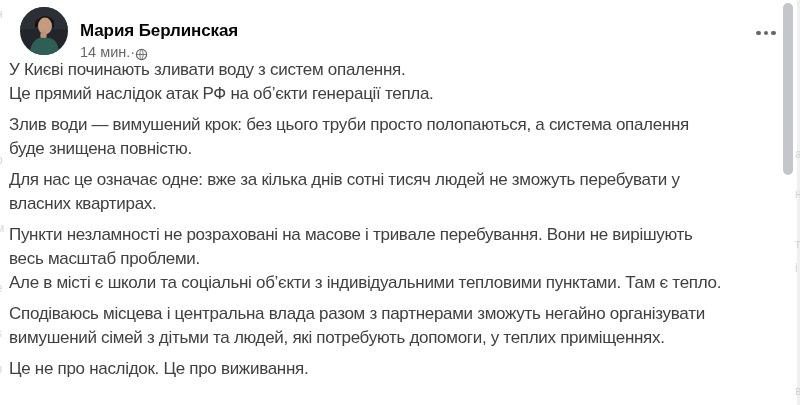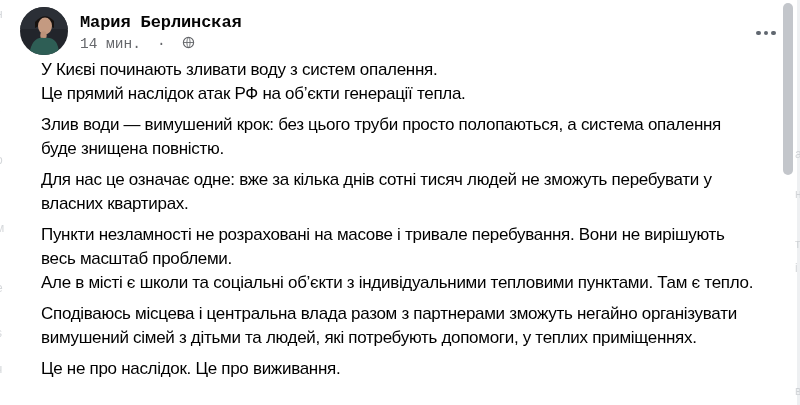--- a/index.html
+++ b/index.html
@@ -13,27 +13,27 @@
   .screen { position: absolute; inset: 0; background: #fff; }
 
   
   .header { position: absolute; left: 0; top: 0; right: 0; height: 58px; }
   .avatar {
     position: absolute; left: 20px; top: 7px;
     width: 48px; height: 48px; border-radius: 50%;
     overflow: hidden; cursor: pointer;
   }
   .avatar svg { display: block; }
-  .hmeta { position: absolute; left: 80px; top: 12px; font-family: Liberation Mono, monospace; }
+  .hmeta { position: absolute; left: 80px; top: 20px; }
   .author {
     font-size: 17px; font-weight: 700; color: #050505;
     line-height: 22px; letter-spacing: -0.1px; cursor: pointer;
   }
   .meta {
-    display: flex; align-items: flex-start; gap: 16px;
+    display: flex; align-items: flex-end; gap: 0;
     font-size: 14.5px; color: #65676B; line-height: 18px; margin-top: 1px;
   }
   .meta .ts { cursor: pointer; }
   .globe { display: inline-flex; align-items: center; margin-top: 1px; }
 
   .dots {
     position: absolute; left: 749px; top: 22px;
     width: 34px; height: 22px;
     display: flex; align-items: center; justify-content: center; gap: 3px;
     cursor: pointer; border-radius: 4px;
@@ -101,21 +101,21 @@
       </div>
     </div>
 
     <div class="dots" title="">
       <i style="background: rgb(96, 103, 112);"></i>
       <i style="background: rgb(96, 103, 112);"></i>
       <i style="background: rgb(96, 103, 112);"></i>
     </div>
   </div>
 
-  <div class="post-text" style="color: #000000; margin-left: 32px;">
+  <div class="post-text" style="color: #404040;">
       <div class="paragraph">
         <div class="line">У Києві починають зливати воду з систем опалення.</div>
         <div class="line">Це прямий наслідок атак РФ на об’єкти генерації тепла.</div>
       </div>
       <div class="paragraph">
         <div class="line">Злив води — вимушений крок: без цього труби просто полопаються, а система опалення</div>
         <div class="line">буде знищена повністю.</div>
       </div>
       <div class="paragraph">
         <div class="line">Для нас це означає одне: вже за кілька днів сотні тисяч людей не зможуть перебувати у</div>

